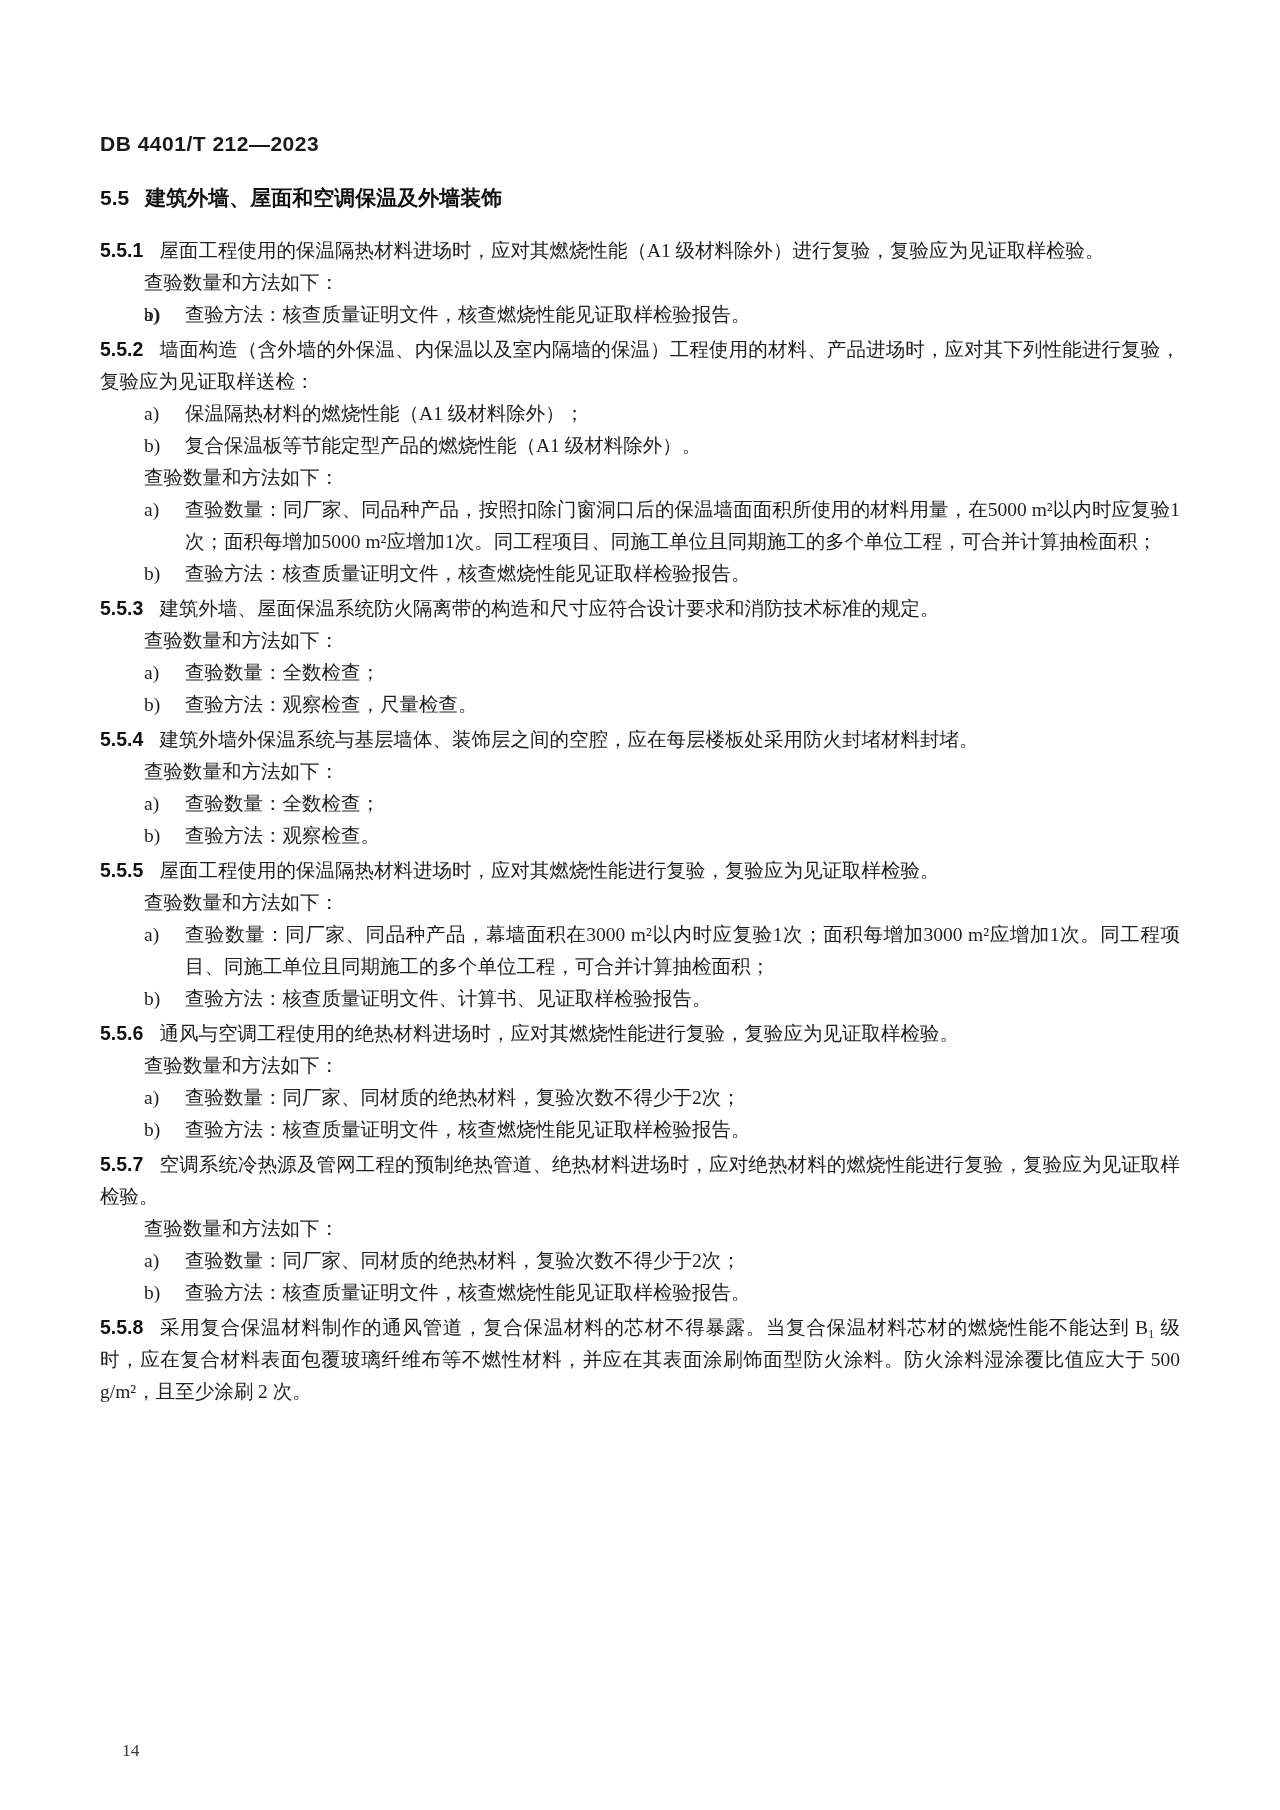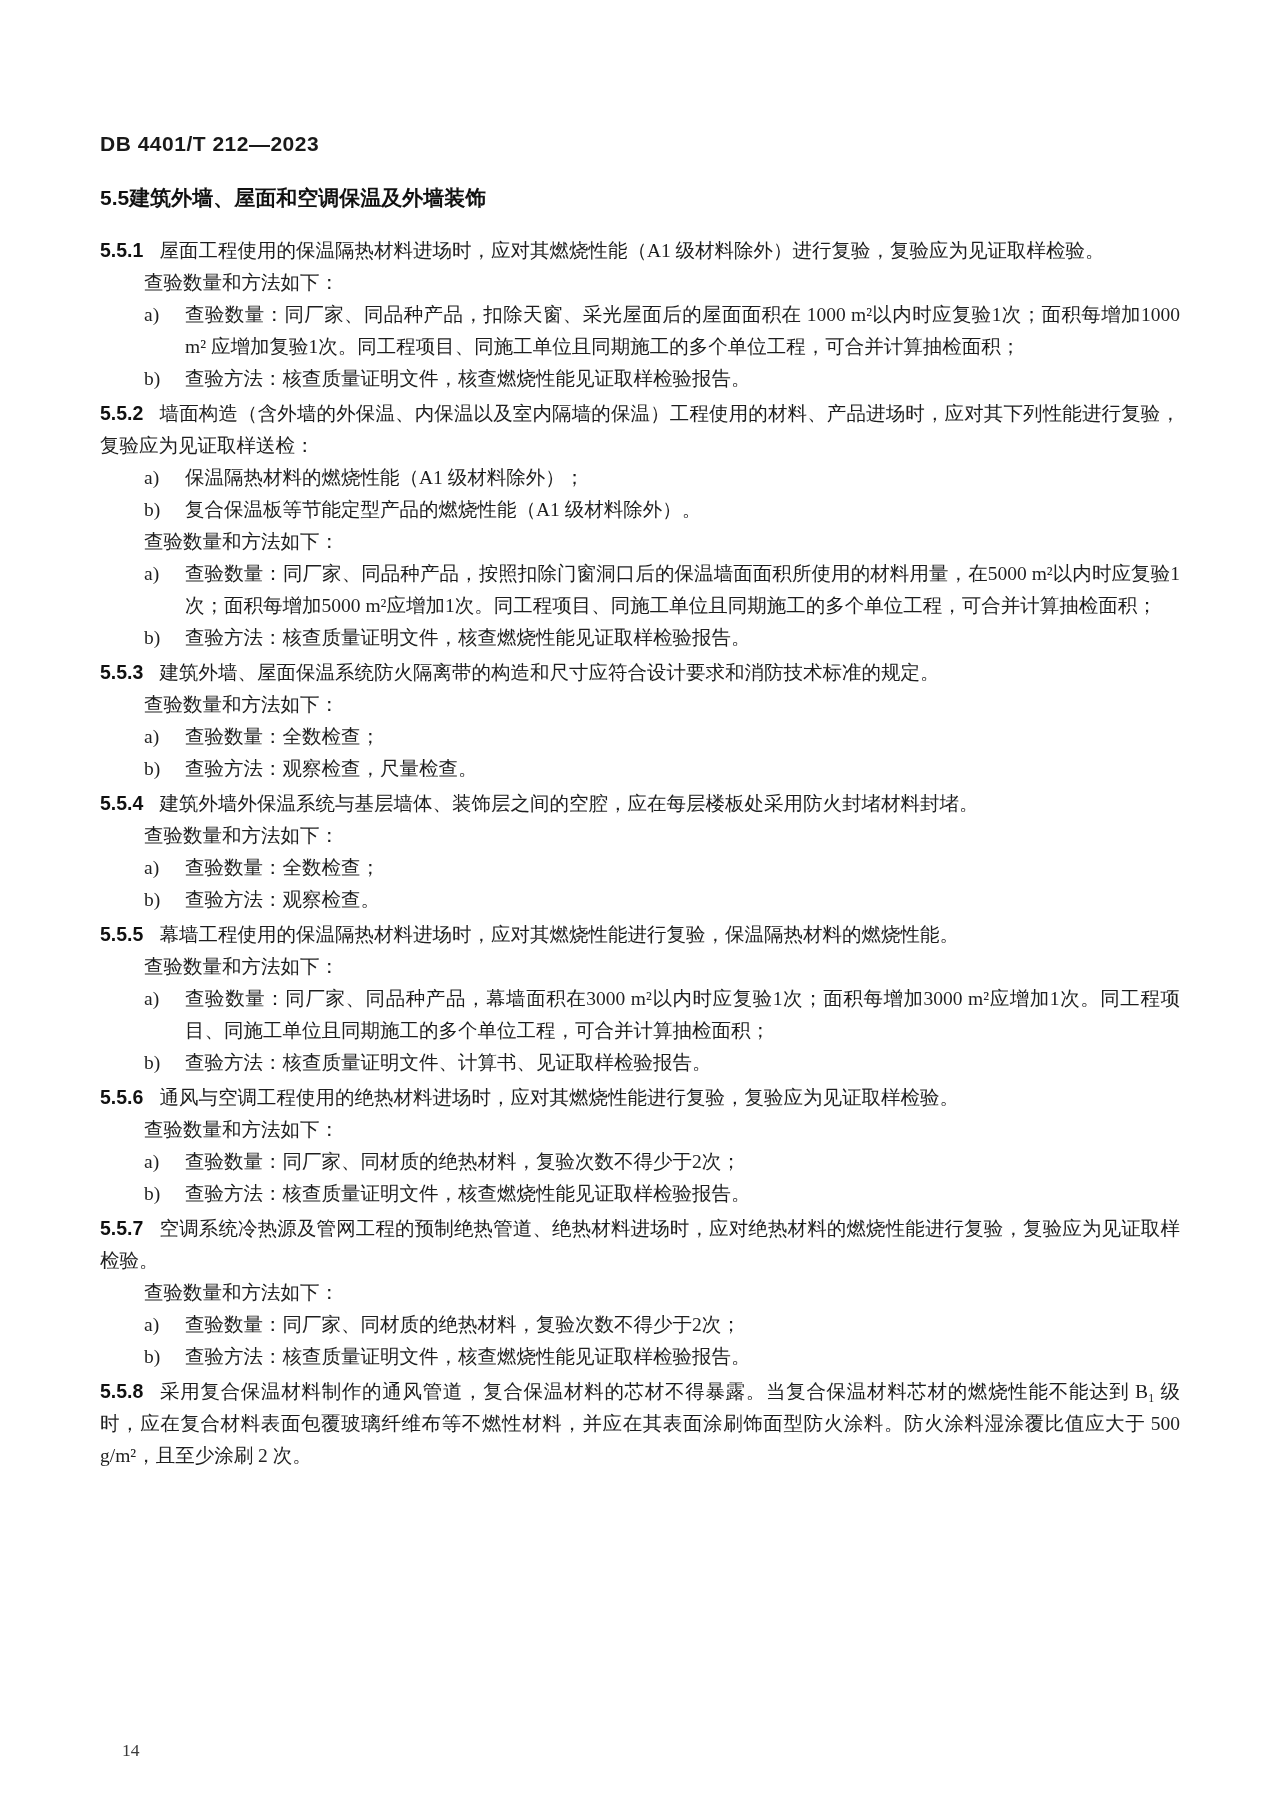--- a/index.html
+++ b/index.html
@@ -29,21 +29,21 @@
     color: #1a1a1a;
     margin: 0 0 28px 0;
   }
   .section-heading {
     font-family: "Liberation Sans", "DejaVu Sans", sans-serif;
     font-weight: 700;
     font-size: 21px;
     color: #111;
     margin: 0 0 22px 0;
   }
-  .section-heading .sec-num { }
+  .section-heading .sec-num { margin-right: 16px; }
   .clause-list { margin: 0; }
   .clause { margin: 2px 0 0 0; }
   .clause p {
     margin: 0;
     font-size: 19.5px;
     line-height: 32px;
     text-align: justify;
     color: #1e1e1e;
   }
   .clause-paragraph { text-align: justify; }
@@ -81,21 +81,21 @@
   <div class="doc-header">DB 4401/T 212—2023</div>
 
   <div class="section-heading">
     <span class="sec-num">5.5</span><span>建筑外墙、屋面和空调保温及外墙装饰</span>
   </div>
 
   <div class="clause-list">
       <div class="clause">
         <p class="clause-paragraph"><span class="clause-num">5.5.1</span><span>屋面工程使用的保温隔热材料进场时，应对其燃烧性能（A1 级材料除外）进行复验，复验应为见证取样检验。</span></p>
         <p class="lead-line">查验数量和方法如下：</p>
-        <p class="list-item"><span class="item-label">a)</span><span>查验数量：同厂家、同品种产品，扣除天窗、采光屋面后的屋面面积在 1000 m²以内时应复验1次；面积每增加1000 m² 应增加复验1次。同工程项目、同施工单位且同期施工的多个单位工程，可合并计算抽检面积；</span></p>
+        <p class="list-item"><span class="item-label">a)</span></p>
         <p class="list-item"><span class="item-label">b)</span><span>查验方法：核查质量证明文件，核查燃烧性能见证取样检验报告。</span></p>
       </div>
       <div class="clause">
         <p class="clause-paragraph"><span class="clause-num">5.5.2</span><span>墙面构造（含外墙的外保温、内保温以及室内隔墙的保温）工程使用的材料、产品进场时，应对其下列性能进行复验，复验应为见证取样送检：</span></p>
         <p class="list-item"><span class="item-label">a)</span><span>保温隔热材料的燃烧性能（A1 级材料除外）；</span></p>
         <p class="list-item"><span class="item-label">b)</span><span>复合保温板等节能定型产品的燃烧性能（A1 级材料除外）。</span></p>
         <p class="lead-line">查验数量和方法如下：</p>
         <p class="list-item"><span class="item-label">a)</span><span>查验数量：同厂家、同品种产品，按照扣除门窗洞口后的保温墙面面积所使用的材料用量，在5000 m²以内时应复验1次；面积每增加5000 m²应增加1次。同工程项目、同施工单位且同期施工的多个单位工程，可合并计算抽检面积；</span></p>
         <p class="list-item"><span class="item-label">b)</span><span>查验方法：核查质量证明文件，核查燃烧性能见证取样检验报告。</span></p>
       </div>
@@ -105,21 +105,21 @@
         <p class="list-item"><span class="item-label">a)</span><span>查验数量：全数检查；</span></p>
         <p class="list-item"><span class="item-label">b)</span><span>查验方法：观察检查，尺量检查。</span></p>
       </div>
       <div class="clause">
         <p class="clause-paragraph"><span class="clause-num">5.5.4</span><span>建筑外墙外保温系统与基层墙体、装饰层之间的空腔，应在每层楼板处采用防火封堵材料封堵。</span></p>
         <p class="lead-line">查验数量和方法如下：</p>
         <p class="list-item"><span class="item-label">a)</span><span>查验数量：全数检查；</span></p>
         <p class="list-item"><span class="item-label">b)</span><span>查验方法：观察检查。</span></p>
       </div>
       <div class="clause">
-        <p class="clause-paragraph"><span class="clause-num">5.5.5</span><span>幕墙工程使用的保温隔热材料进场时，应对其燃烧性能进行复验，保温隔热材料的燃烧性能。</span></p>
+        <p class="clause-paragraph"><span class="clause-num">5.5.5</span><span>屋面工程使用的保温隔热材料进场时，应对其燃烧性能进行复验，复验应为见证取样检验。</span></p>
         <p class="lead-line">查验数量和方法如下：</p>
         <p class="list-item"><span class="item-label">a)</span><span>查验数量：同厂家、同品种产品，幕墙面积在3000 m²以内时应复验1次；面积每增加3000 m²应增加1次。同工程项目、同施工单位且同期施工的多个单位工程，可合并计算抽检面积；</span></p>
         <p class="list-item"><span class="item-label">b)</span><span>查验方法：核查质量证明文件、计算书、见证取样检验报告。</span></p>
       </div>
       <div class="clause">
         <p class="clause-paragraph"><span class="clause-num">5.5.6</span><span>通风与空调工程使用的绝热材料进场时，应对其燃烧性能进行复验，复验应为见证取样检验。</span></p>
         <p class="lead-line">查验数量和方法如下：</p>
         <p class="list-item"><span class="item-label">a)</span><span>查验数量：同厂家、同材质的绝热材料，复验次数不得少于2次；</span></p>
         <p class="list-item"><span class="item-label">b)</span><span>查验方法：核查质量证明文件，核查燃烧性能见证取样检验报告。</span></p>
       </div>

